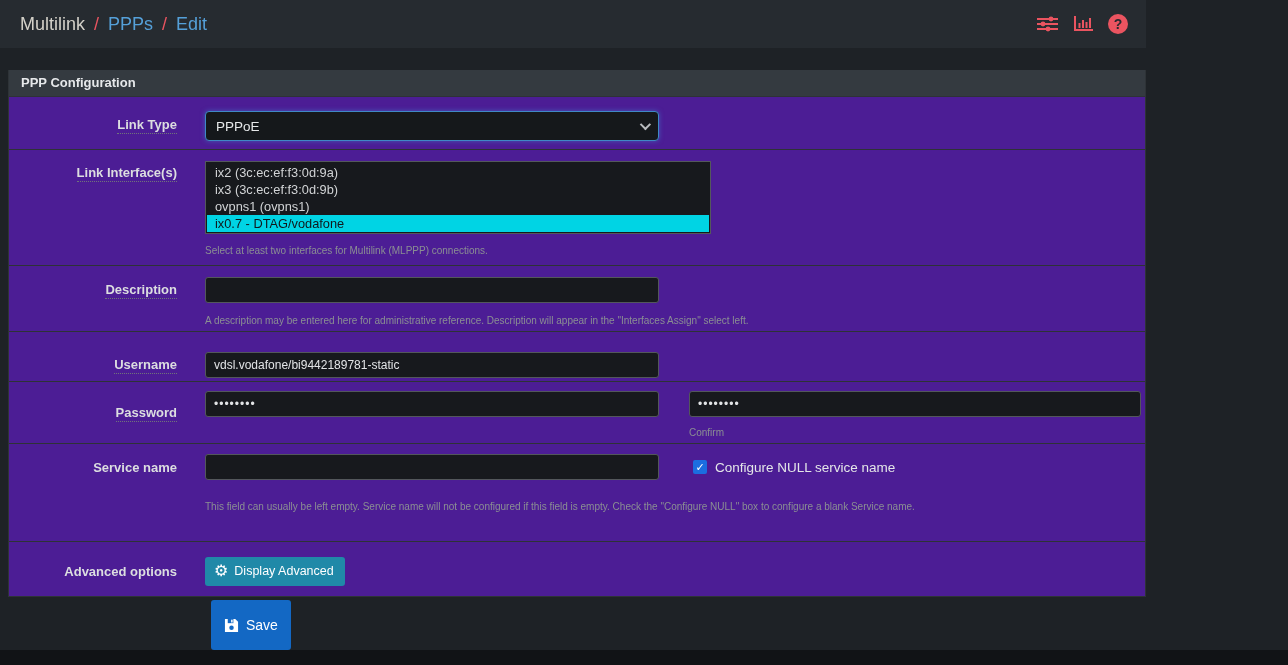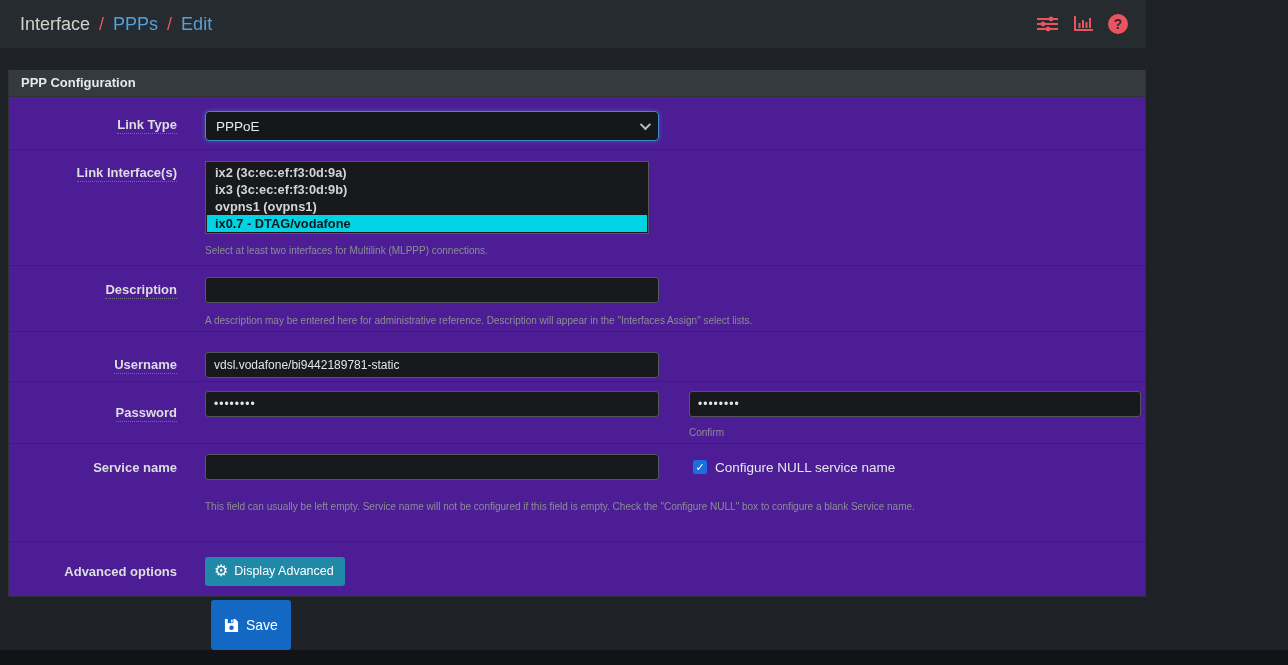--- a/index.html
+++ b/index.html
@@ -79,22 +79,22 @@
     display:flex; align-items:center; padding:0 10px; cursor:pointer;
   }
   .select-value { color:#e6e8ea; font-size:13.5px; flex:1; }
   .chevron {
     width:8px; height:8px; border-right:2px solid #b9bcbf; border-bottom:2px solid #b9bcbf;
     transform:rotate(45deg) translateY(-2px);
   }
 
   
   .listbox {
-    width:444px; height:73px; border:1px solid #54585c; background:#17191d;
-    padding:2px 1px; overflow:hidden;font-weight:bold;
+    width:506px; height:73px; border:1px solid #54585c; background:#17191d;
+    padding:2px 1px; overflow:hidden;
   }
   .listbox .opt {
     font-size:12.8px; color:#d2d4d6; line-height:17px; padding:0 0 0 8px;
     cursor:pointer; white-space:nowrap;
   }
   .listbox .opt.selected { background:#00d4e4; color:#10181c; }
   .row-ifaces .help-text { margin-top:7px; }
 
   
   .pass-cols { display:flex; align-items:flex-start; }
@@ -132,21 +132,21 @@
   
   .footer-strip { position:absolute; left:0; top:650px; width:1288px; height:15px; background:#111316; }
 </style>
 </head>
 <body>
 
 <div id="screen">
 
   <div class="topbar">
     <div class="breadcrumb">
-      <span class="crumb-root">Interface</span>
+      <span class="crumb-root">Multilink</span>
       <span class="crumb-sep">/</span>
       <a class="crumb-link">PPPs</a>
       <span class="crumb-sep">/</span>
       <a class="crumb-link">Edit</a>
     </div>
     <div class="topbar-icons">
       <span class="tb-icon">
         <svg width="21" height="18" viewBox="0 0 21 18">
           <g stroke="#ea5460" stroke-width="2" fill="#ea5460">
             <line x1="0" y1="4" x2="21" y2="4"></line>
@@ -197,21 +197,21 @@
           <div class="opt selected">ix0.7 - DTAG/vodafone</div>
         </div>
         <div class="help-text">Select at least two interfaces for Multilink (MLPPP) connections.</div>
       </div>
     </div>
 
     <div class="row row-desc">
       <div class="row-label dotted"><span>Description</span></div>
       <div class="row-content">
         <input class="text-input" type="text" value="" style="">
-        <div class="help-text" style="margin-top:8px;">A description may be entered here for administrative reference. Description will appear in the "Interfaces Assign" select lists.</div>
+        <div class="help-text" style="margin-top:8px;">A description may be entered here for administrative reference. Description will appear in the "Interfaces Assign" select left.</div>
       </div>
     </div>
 
     <div class="row row-user">
       <div class="row-label dotted"><span>Username</span></div>
       <div class="row-content">
         <input class="text-input" type="text" value="vdsl.vodafone/bi9442189781-static" style="">
       </div>
     </div>
 

